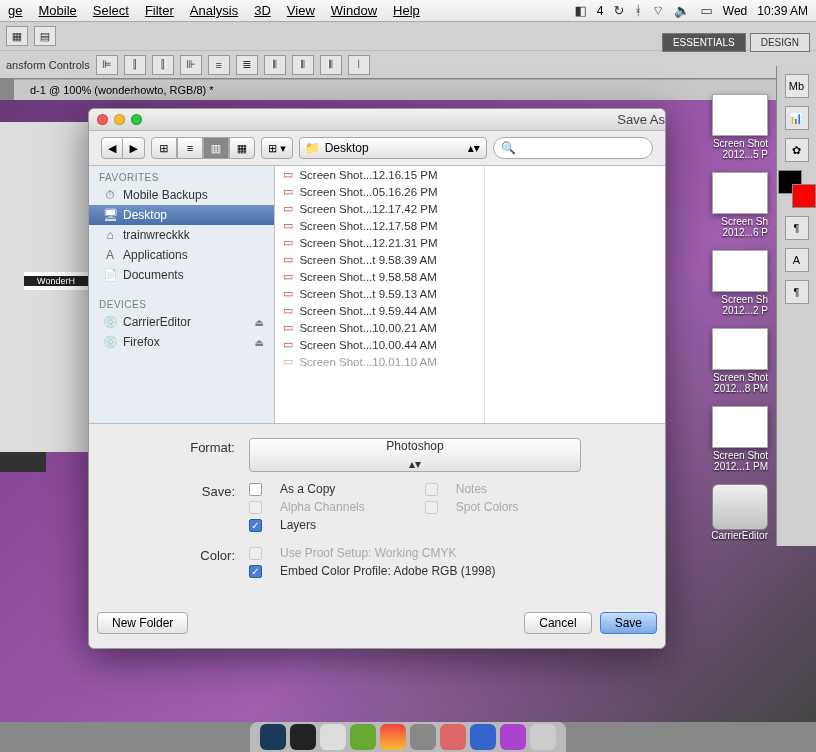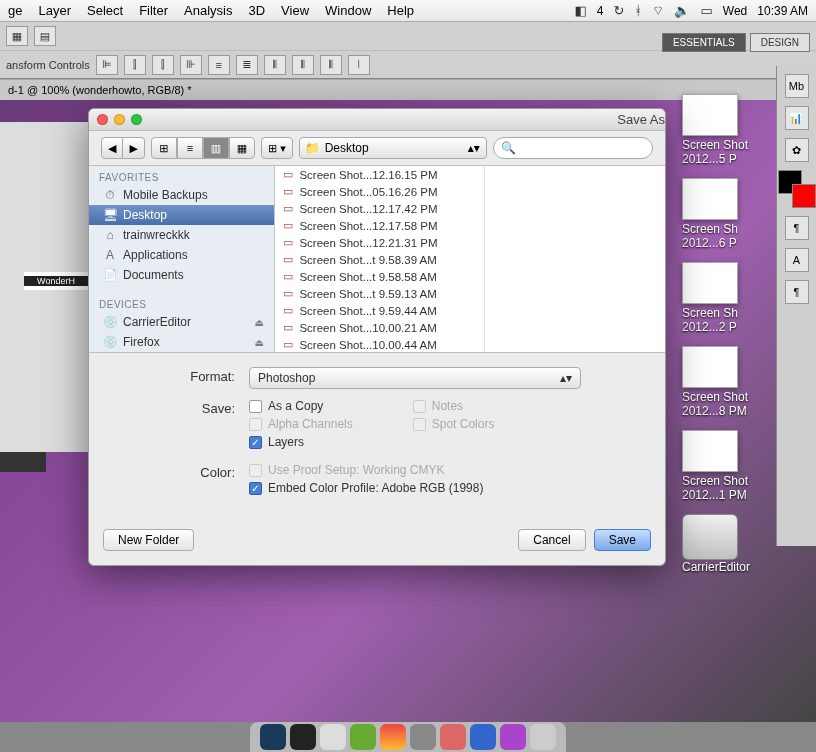--- a/index.html
+++ b/index.html
@@ -1,45 +1,45 @@
 <!DOCTYPE html>
 <html><head>
 <meta charset="utf-8">
 <style>
 * { margin: 0; padding: 0; box-sizing: border-box; font-family: "Lucida Grande", "Helvetica Neue", Arial, sans-serif; }
 body { width: 816px; height: 752px; overflow: hidden; position: relative; background: #888; }
 
 
-.menubar { height: 22px; background: linear-gradient(#f8f8f8,#e8e8e8); display:flex; align-items:center; font-size:13px; padding:0 8px; border-bottom:1px solid #aaa; position:relative; }
+.menubar { height: 22px; background: linear-gradient(#f8f8f8,#e8e8e8); display:flex; align-items:center; font-size:13px; padding:0 8px; border-bottom:1px solid #aaa; position:relative;text-decoration:underline; }
 .menubar .menu-left { display:flex; gap:16px; }
 .menubar .menu-right { position:absolute; right:8px; display:flex; align-items:center; gap:10px; font-size:12px; }
 .menubar .icn { font-size:13px; color:#333; }
 
 
 .ps-top { background:#d1d1d1; border-bottom:1px solid #888; }
 .ps-row { height:28px; display:flex; align-items:center; padding:0 6px; gap:6px; font-size:11px; color:#333; }
 .ps-row .tool-icn { width:22px; height:20px; border:1px solid #999; background:#e6e6e6; display:inline-flex; align-items:center; justify-content:center; font-size:11px; }
 .ps-row2 { border-top:1px solid #bbb; }
 .workspace-btns { margin-left:auto; display:flex; gap:4px; }
 .ws-btn { padding:3px 10px; font-size:10px; border:1px solid #777; background:#e0e0e0;margin-top:12px; }
 .ws-btn.active { background:#555; color:#fff; }
 
-.doc-tab { height:22px; background:#c8c8c8; border-top:1px solid #aaa; border-bottom:1px solid #888; font-size:11px; display:flex; align-items:center; padding:0 8px; }
+.doc-tab { height:22px; background:#c8c8c8; border-top:1px solid #aaa; border-bottom:1px solid #888; font-size:11px; display:flex; align-items:center; padding:0 16px;margin-left:14px; }
 
 
 .desktop-bg { position:absolute; top:100px; left:0; right:0; bottom:30px; background:linear-gradient(135deg,#6a3a7a 0%, #8a4a9a 30%, #a060b0 60%, #444 100%); }
 
 
 .canvas-area { position:absolute; left:0; top:122px; width:440px; height:330px; background:#ddd; }
 .canvas-dark { position:absolute; left:0; top:452px; width:46px; height:20px; background:#333; }
 .wonder-strip { position:absolute; left:24px; top:272px; width:64px; height:18px; background:#222; color:#fff; font-size:9px; display:flex; align-items:center; justify-content:center; border-top:4px solid #fff; border-bottom:4px solid #fff; }
 
 
 .desk-files { position:absolute; right:48px; top:94px; width:86px; display:flex; flex-direction:column; gap:12px; }
-.desk-file { display:flex; flex-direction:column; align-items:flex-start; font-size:12px; color:#fff; text-shadow:0 1px 2px #000; }
+.desk-file { display:flex; flex-direction:column; align-items:flex-end; font-size:10px; color:#fff; text-shadow:0 1px 2px #000; }
 .desk-file .thumb { width:56px; height:42px; background:#fff; border:1px solid #aaa; margin-bottom:2px; box-shadow:0 2px 6px rgba(0,0,0,.4); }
 .desk-disk { width:56px; height:46px; background:linear-gradient(#f0f0f0,#c0c0c0); border-radius:6px; border:1px solid #888; }
 
 
 .ps-panel { position:absolute; right:0; top:66px; width:40px; height:480px; background:#cfcfcf; border-left:1px solid #888; display:flex; flex-direction:column; align-items:center; padding-top:8px; gap:8px; }
 .ps-panel .picon { width:24px; height:24px; border:1px solid #999; background:#e6e6e6; font-size:11px; display:flex; align-items:center; justify-content:center; }
 .ps-color { width:38px; height:38px; position:relative; }
 .ps-color .c1 { position:absolute; left:0; top:0; width:24px; height:24px; background:#000; border:1px solid #888; }
 .ps-color .c2 { position:absolute; right:0; bottom:0; width:24px; height:24px; background:#f00; border:1px solid #888; }
 
@@ -63,58 +63,58 @@
 .nav-row { display:flex; align-items:center; padding:6px 12px; gap:6px; }
 .nav-btn, .view-btn { height:22px; border:1px solid #aaa; background:linear-gradient(#fdfdfd,#e0e0e0); border-radius:4px; padding:0 6px; font-size:11px; display:inline-flex; align-items:center; justify-content:center; }
 .view-seg { display:flex; }
 .view-seg .view-btn { border-radius:0; width:26px; }
 .view-seg .view-btn:first-child { border-radius:4px 0 0 4px; }
 .view-seg .view-btn:last-child { border-radius:0 4px 4px 0; }
 .view-seg .view-btn.active { background:#888; color:#fff; }
 .loc-select { flex:0 0 188px; height:22px; border:1px solid #aaa; border-radius:4px; background:linear-gradient(#fff,#e2e2e2); display:flex; align-items:center; padding:0 6px; gap:4px; font-size:12px; }
 .search-box { flex:1; height:22px; border:1px solid #aaa; border-radius:11px; background:#fff; display:flex; align-items:center; padding:0 8px; color:#999; font-size:12px; }
 
-.browser { display:flex; border-top:1px solid #bfbfbf; border-bottom:1px solid #bfbfbf; background:#fff; height:188px; }
+.browser { display:flex; border-top:1px solid #bfbfbf; border-bottom:1px solid #bfbfbf; background:#fff; height:259px; }
 .sidebar { width:186px; background:#e8edf3; border-right:1px solid #c3c3c3; overflow:hidden; font-size:12px; }
 .sb-head { font-size:10px; color:#728091; padding:6px 10px 2px; letter-spacing:.5px; }
 .sb-item { display:flex; align-items:center; padding:3px 10px 3px 14px; gap:6px; color:#333; }
 .sb-item.sel { background:linear-gradient(#6f93c8,#4a6fa8); color:#fff; }
 .sb-item .si { width:14px; text-align:center; font-size:12px; opacity:.7; }
 .sb-item.sel .si { opacity:1; }
 .eject { margin-left:auto; font-size:10px; opacity:.6; }
 
 .file-col { flex:1; border-right:1px solid #ddd; overflow:hidden; }
 .file-row { display:flex; align-items:center; padding:2px 8px; font-size:11.5px; color:#333; gap:6px; }
 .file-row .fi { font-size:11px; color:#c0544a; }
 .file-col2 { width:180px; }
 
 .options { padding:14px 24px 10px; background:#ececec; }
 .opt-row { display:flex; align-items:flex-start; margin-bottom:10px; }
 .opt-row .olabel { width:136px; text-align:right; padding-right:14px; font-size:13px; color:#333; padding-top:2px; }
 .opt-row .ovals { flex:1; font-size:12px; color:#333; }
-.format-sel { width:332px; height:22px; border:1px solid #aaa; border-radius:4px; background:linear-gradient(#fff,#e2e2e2); display:flex; align-items:center; padding:0 8px; justify-content:space-between; }
-.chk-line { display:flex; align-items:center; gap:6px; margin-bottom:4px; }
+.format-sel { width:332px; height:34px; border:1px solid #aaa; border-radius:4px; background:linear-gradient(#fff,#e2e2e2); display:flex; align-items:center; padding:0 8px; justify-content:space-between;flex-direction:column; }
+.chk-line { display:flex; align-items:center; gap:18px; margin-bottom:4px; }
 .chk-grid { display:flex; gap:60px; }
 .chk { width:13px; height:13px; border:1px solid #999; border-radius:2px; background:#fff; display:inline-flex; align-items:center; justify-content:center; font-size:10px; }
 .chk.on { background:#4a7fd6; border-color:#2a5fa6; color:#fff; }
 .chk.dis { background:#eee; border-color:#ccc; }
 .lbl-dis { color:#aaa; }
 
-.dlg-footer { display:flex; align-items:center; padding:10px 14px 14px; gap:8px; }
+.dlg-footer { display:flex; align-items:center; padding:10px 8px 14px; gap:8px; }
 .btn { height:22px; padding:0 14px; border:1px solid #aaa; border-radius:4px; background:linear-gradient(#fff,#e4e4e4); font-size:12px; }
 .btn.primary { background:linear-gradient(#c7ddff,#7aa9e8); border-color:#4a7fd0;text-align:center; }
 .spacer { flex:1; }
 </style>
 </head>
 <body>
 
 <div class="menubar">
   <div class="menu-left">
     <span>ge</span>
-    <span>Layer</span>
+    <span>Mobile</span>
     <span>Select</span>
     <span>Filter</span>
     <span>Analysis</span>
     <span>3D</span>
     <span>View</span>
     <span>Window</span>
     <span>Help</span>
   </div>
   <div class="menu-right">
     <span class="icn">◧</span>

